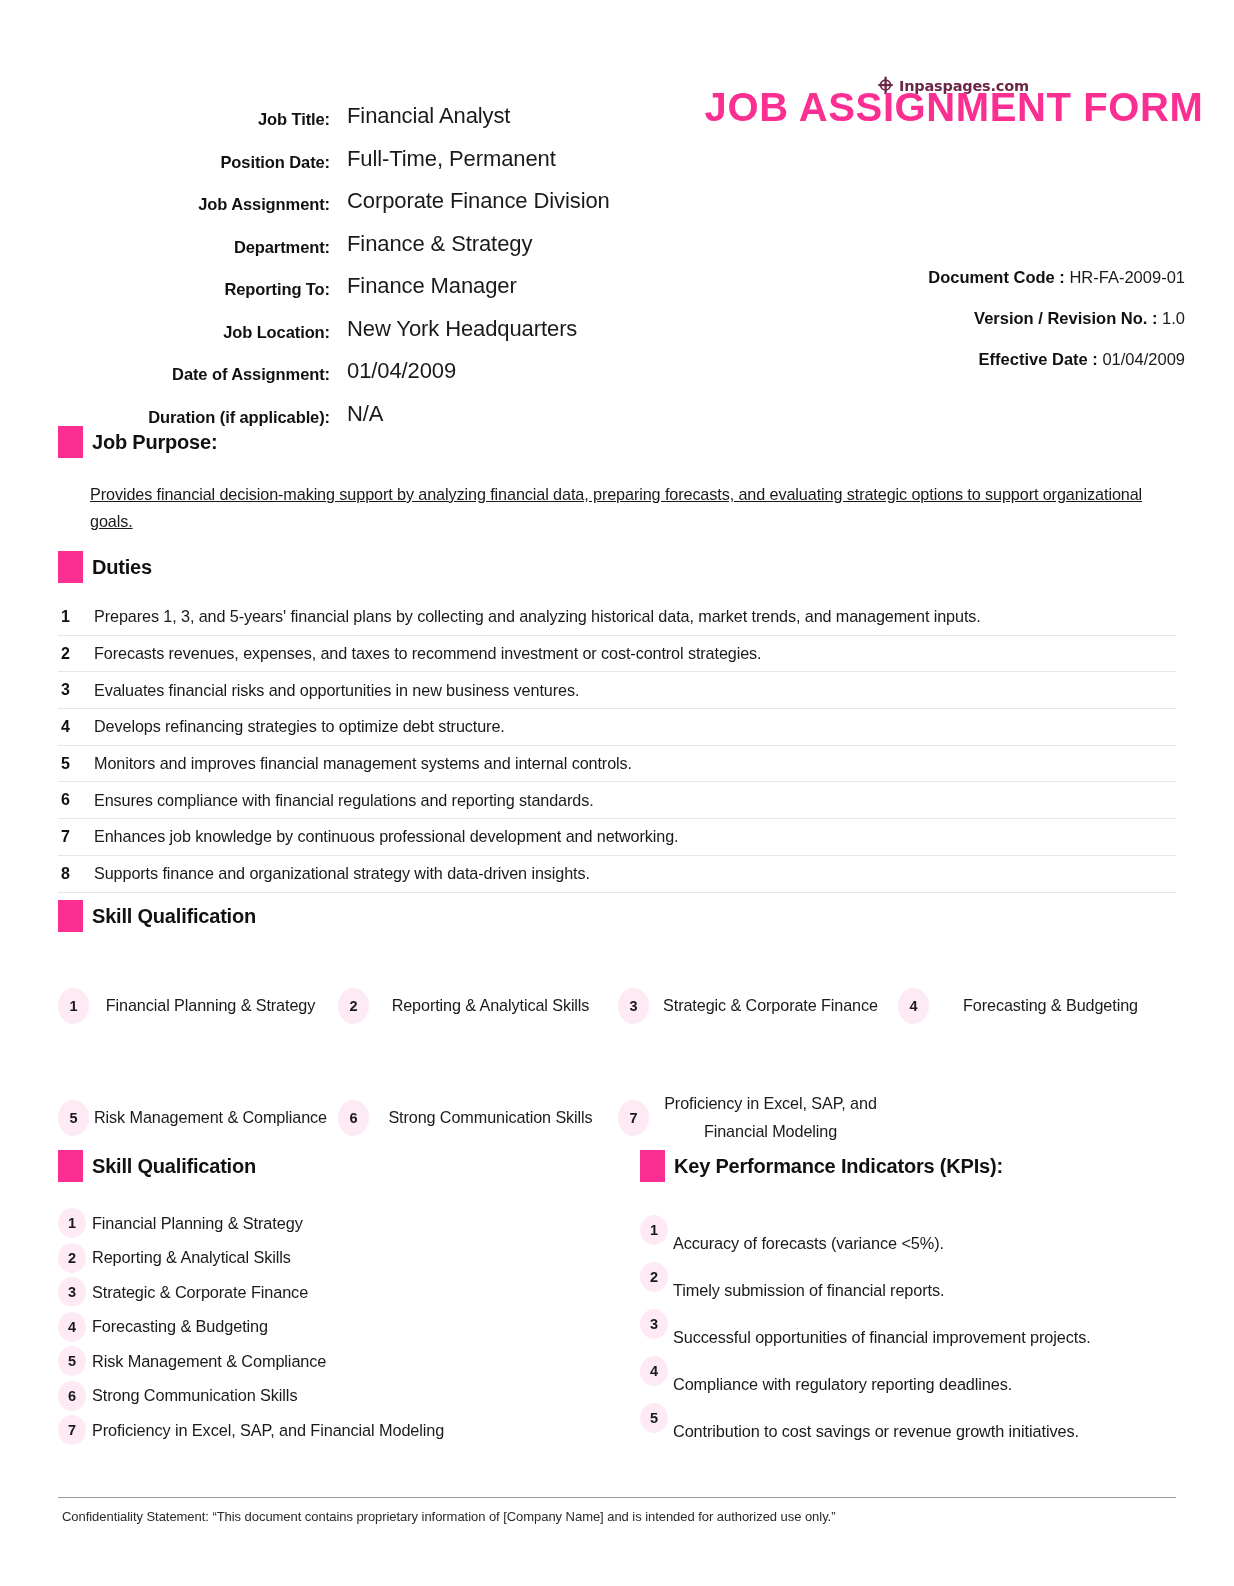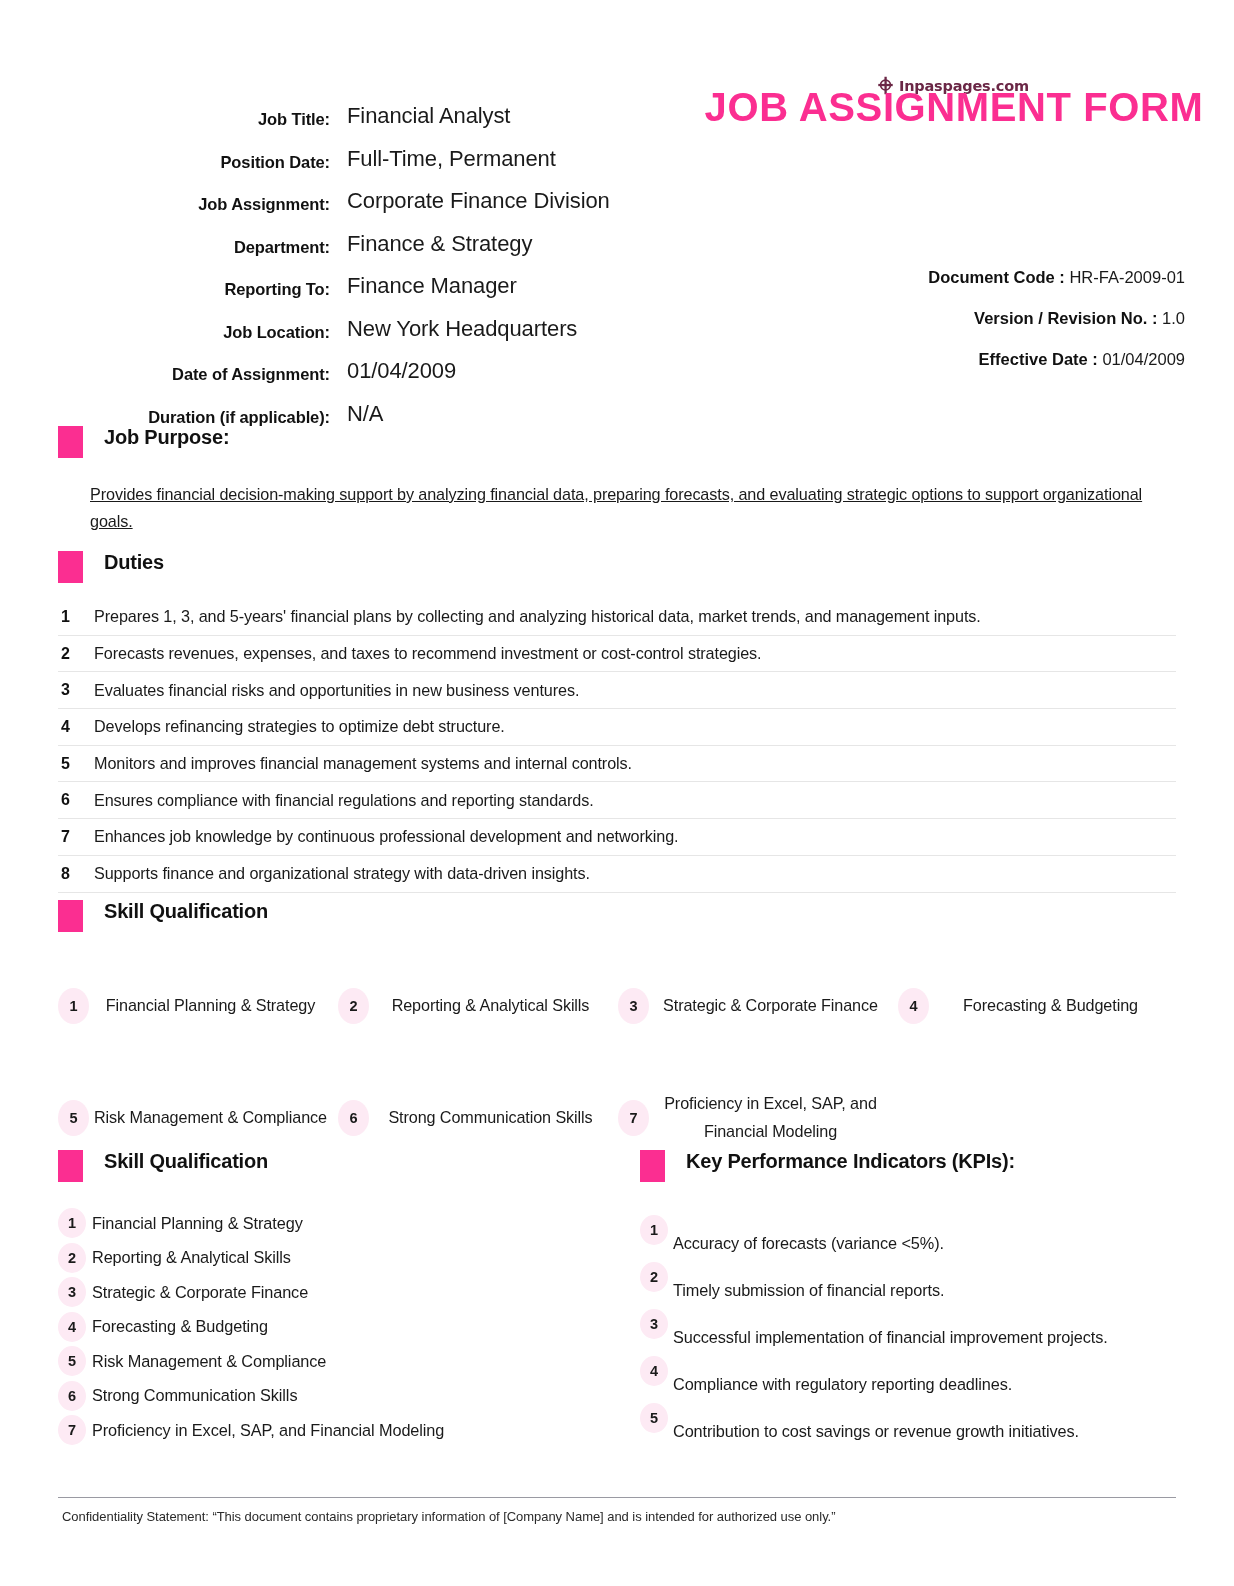--- a/index.html
+++ b/index.html
@@ -113,22 +113,22 @@
     font-weight: 700;
     color: #111111;
   }
   .meta-row .meta-value {
     font-weight: 400;
   }
 
   
   .section-head {
     display: flex;
-    align-items: flex-start;
-    gap: 12px;
+    align-items: center;
+    gap: 0;
   }
   .tick {
     width: 25px;
     height: 32px;
     background: #fb2e91;
     flex: 0 0 auto;
   }
   .section-title {
     font-size: 20px;
     font-weight: 700;
@@ -491,21 +491,21 @@
       <div class="numrow">
         <span class="circle">1</span>
         <span class="numtext">Accuracy of forecasts (variance &lt;5%).</span>
       </div>
       <div class="numrow">
         <span class="circle">2</span>
         <span class="numtext">Timely submission of financial reports.</span>
       </div>
       <div class="numrow">
         <span class="circle">3</span>
-        <span class="numtext">Successful implementation of financial improvement projects.</span>
+        <span class="numtext">Successful opportunities of financial improvement projects.</span>
       </div>
       <div class="numrow">
         <span class="circle">4</span>
         <span class="numtext">Compliance with regulatory reporting deadlines.</span>
       </div>
       <div class="numrow">
         <span class="circle">5</span>
         <span class="numtext">Contribution to cost savings or revenue growth initiatives.</span>
       </div>
     </div>

